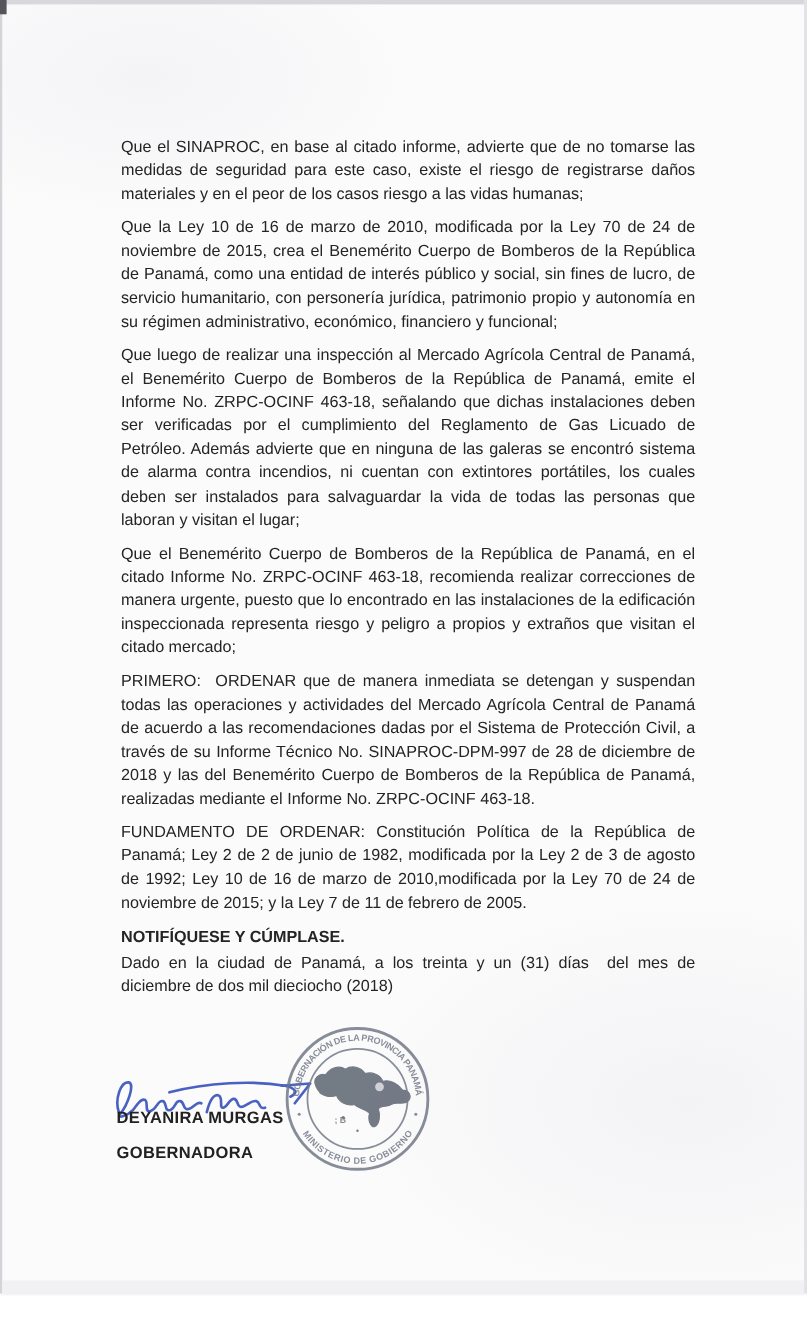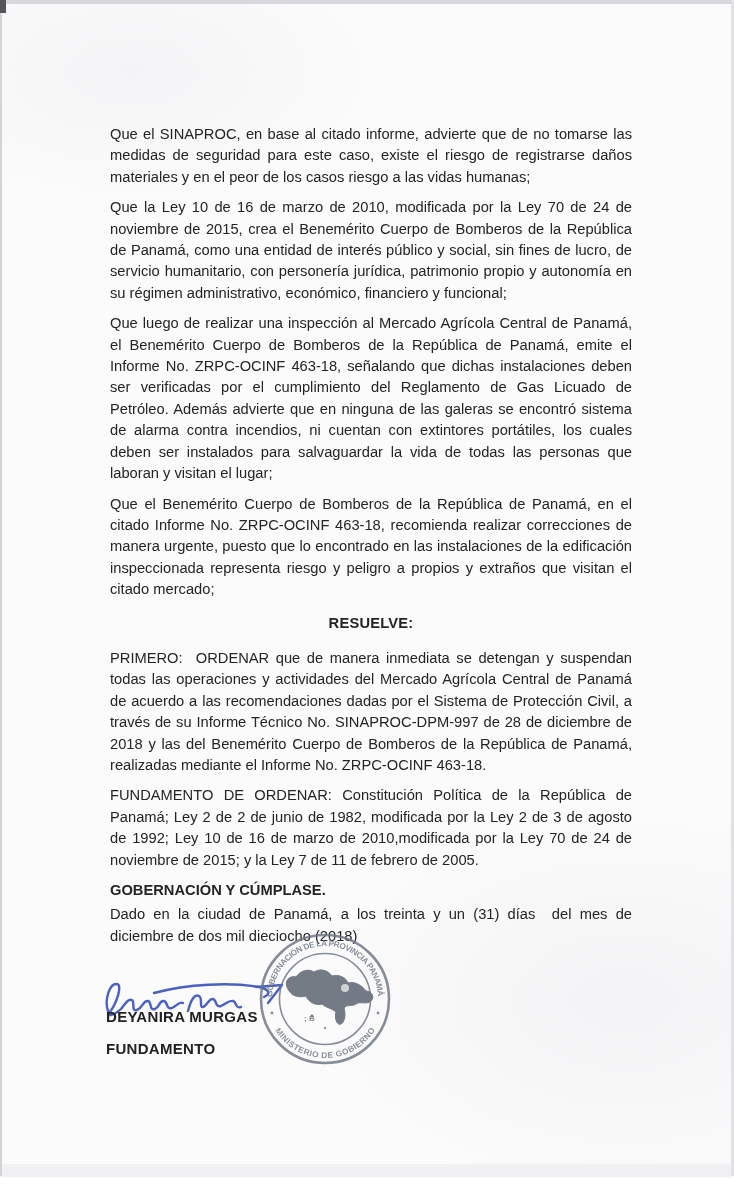--- a/index.html
+++ b/index.html
@@ -51,41 +51,40 @@
 <body>
 
 <div class="page">
 
   <div class="content">
     <p>Que el SINAPROC, en base al citado informe, advierte que de no tomarse las medidas de seguridad para este caso, existe el riesgo de registrarse daños materiales y en el peor de los casos riesgo a las vidas humanas;</p>
     <p>Que la Ley 10 de 16 de marzo de 2010, modificada por la Ley 70 de 24 de noviembre de 2015, crea el Benemérito Cuerpo de Bomberos de la República de Panamá, como una entidad de interés público y social, sin fines de lucro, de servicio humanitario, con personería jurídica, patrimonio propio y autonomía en su régimen administrativo, económico, financiero y funcional;</p>
     <p>Que luego de realizar una inspección al Mercado Agrícola Central de Panamá, el Benemérito Cuerpo de Bomberos de la República de Panamá, emite el Informe No. ZRPC-OCINF 463-18, señalando que dichas instalaciones deben ser verificadas por el cumplimiento del Reglamento de Gas Licuado de Petróleo. Además advierte que en ninguna de las galeras se encontró sistema de alarma contra incendios, ni cuentan con extintores portátiles, los cuales deben ser instalados para salvaguardar la vida de todas las personas que laboran y visitan el lugar;</p>
     <p>Que el Benemérito Cuerpo de Bomberos de la República de Panamá, en el citado Informe No. ZRPC-OCINF 463-18, recomienda realizar correcciones de manera urgente, puesto que lo encontrado en las instalaciones de la edificación inspeccionada representa riesgo y peligro a propios y extraños que visitan el citado mercado;</p>
 
-    <div class="resuelve">RESUELVE:</div>
 
     <p><span class="lead">PRIMERO:  ORDENAR</span><span> que de manera inmediata se detengan y suspendan todas las operaciones y actividades del Mercado Agrícola Central de Panamá de acuerdo a las recomendaciones dadas por el Sistema de Protección Civil, a través de su Informe Técnico No. SINAPROC-DPM-997 de 28 de diciembre de 2018 y las del Benemérito Cuerpo de Bomberos de la República de Panamá, realizadas mediante el Informe No. ZRPC-OCINF 463-18.</span></p>
 
     <p><span class="lead">FUNDAMENTO DE ORDENAR:</span><span> Constitución Política de la República de Panamá; Ley 2 de 2 de junio de 1982, modificada por la Ley 2 de 3 de agosto de 1992; Ley 10 de 16 de marzo de 2010,modificada por la Ley 70 de 24 de noviembre de 2015; y la Ley 7 de 11 de febrero de 2005.</span></p>
 
-    <p class="notif tight">GOBERNACIÓN Y CÚMPLASE.</p>
+    <p class="notif tight">NOTIFÍQUESE Y CÚMPLASE.</p>
     <p class="dado">Dado en la ciudad de Panamá, a los treinta y un (31) días  del mes de diciembre de dos mil dieciocho (2018)</p>
   </div>
 
   <svg class="sig-wrap" viewBox="0 0 210 52">
     <g fill="none" stroke="#3a55bd" stroke-width="2.4" stroke-linecap="round" stroke-linejoin="round" opacity="0.92">
       <path d="M12,38 C8,26 14,10 21,11 C27,12 20,32 13,40 C10,44 19,42 25,36 C29,31 32,25 36,27 C39,29 35,39 41,37 C47,35 47,27 52,28 C56,29 53,38 59,36 C64,34 63,27 68,28 C72,29 70,37 76,35 C81,33 83,28 87,30"></path>
       <path d="M92,38 C95,26 99,21 103,23 C107,25 103,35 107,34 C111,33 113,25 117,26 C121,27 119,35 125,33 C130,31 133,27 137,28 C141,29 139,36 145,34"></path>
       <path d="M58,20 C92,11 134,9 163,14 C172,16 176,20 168,24"></path>
       <path d="M160,14 L186,12 L172,30"></path>
     </g>
   </svg>
 
   <div class="signer-name">DEYANIRA MURGAS</div>
-  <div class="signer-title">FUNDAMENTO</div>
+  <div class="signer-title">GOBERNADORA</div>
 
   <svg class="stamp" viewBox="0 0 136 136">
     <defs>
       <path id="arcTop" d="M 15,68 A 53,53 0 1 1 121,68" fill="none"></path>
       <path id="arcBottom" d="M 9,68 A 59,59 0 0 0 127,68" fill="none"></path>
     </defs>
     <circle cx="68" cy="68" r="64" fill="none" stroke="#6e7683" stroke-width="2.6"></circle>
     <circle cx="68" cy="68" r="45.5" fill="none" stroke="#6e7683" stroke-width="1.6"></circle>
     <text font-size="8.2" fill="#6e7683" letter-spacing="0.4">
       <textPath href="#arcTop" startOffset="2" textLength="162">GOBERNACIÓN DE LA PROVINCIA PANAMÁ</textPath>

